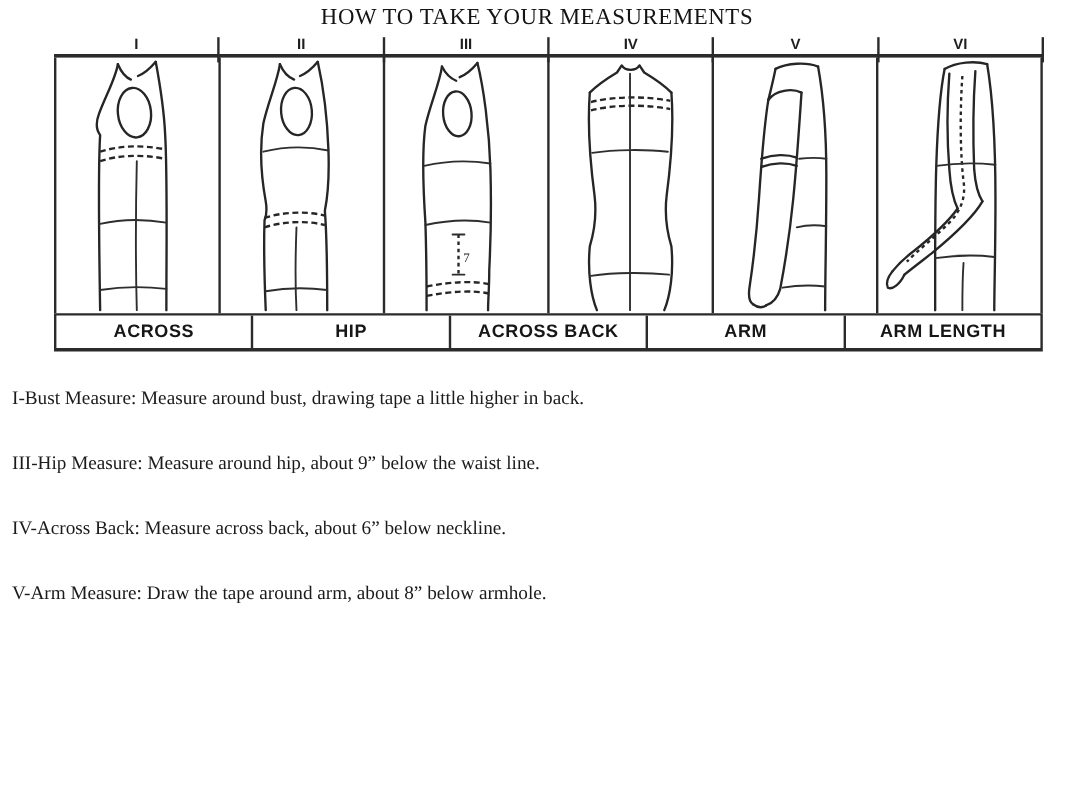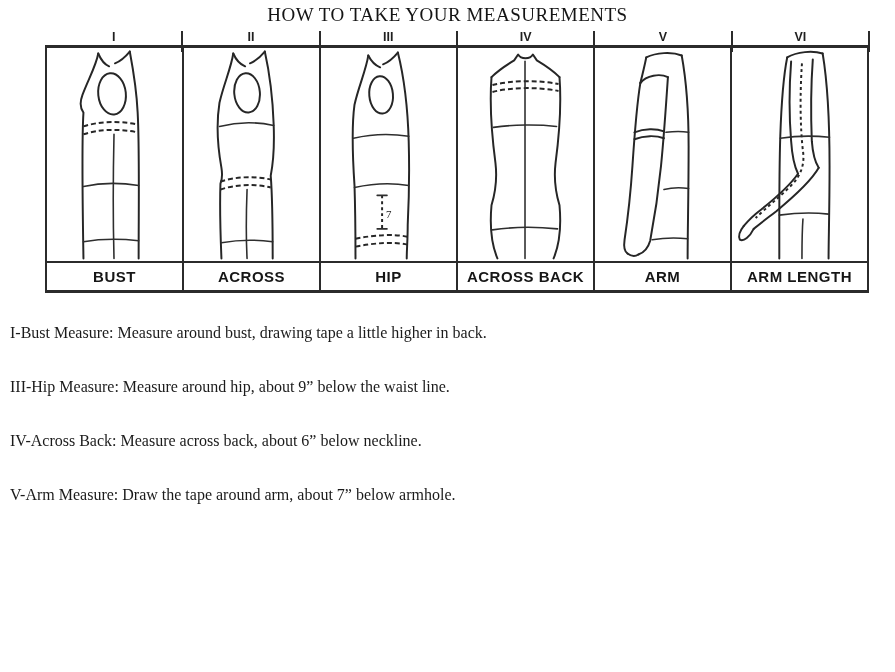--- a/index.html
+++ b/index.html
@@ -163,29 +163,28 @@
           <path class="sk" d="M88,120 C80,134 62,150 45,164 C36,171 28,177 22,182"></path>
           <path class="sk" d="M12,179 C8,184 6,189 8,193 C12,195 18,190 22,182"></path>
           <path class="sk-dash2" d="M71,14 C69,43 69,78 72,103 C74,116 70,128 60,138 C48,150 34,161 24,171"></path>
           <path class="sk-thin" d="M49,90 C62,88 80,87 99,89 M48,168 C62,166 82,165 98,167"></path>
           <path class="sk-thin" d="M72,172 C71,186 71,200 71,212"></path>
         </svg>
       </div>
     </div>
 
     <div class="labels">
-      <div class="label-cell">BUST</div>
       <div class="label-cell">ACROSS</div>
       <div class="label-cell">HIP</div>
       <div class="label-cell">ACROSS BACK</div>
       <div class="label-cell">ARM</div>
       <div class="label-cell">ARM LENGTH</div>
     </div>
   </div>
 
   <div class="instructions">
     <div class="instruction">I-Bust Measure: Measure around bust, drawing tape a little higher in back.</div>
     <div class="instruction">III-Hip Measure: Measure around hip, about 9” below the waist line.</div>
     <div class="instruction">IV-Across Back: Measure across back, about 6” below neckline.</div>
-    <div class="instruction">V-Arm Measure: Draw the tape around arm, about 7” below armhole.</div>
+    <div class="instruction">V-Arm Measure: Draw the tape around arm, about 8” below armhole.</div>
   </div>
 
 </div>
 
 </body></html>

